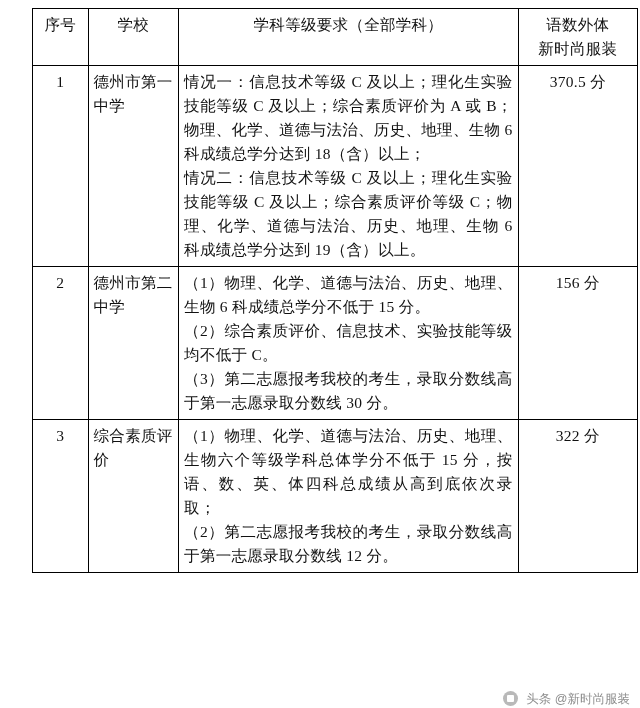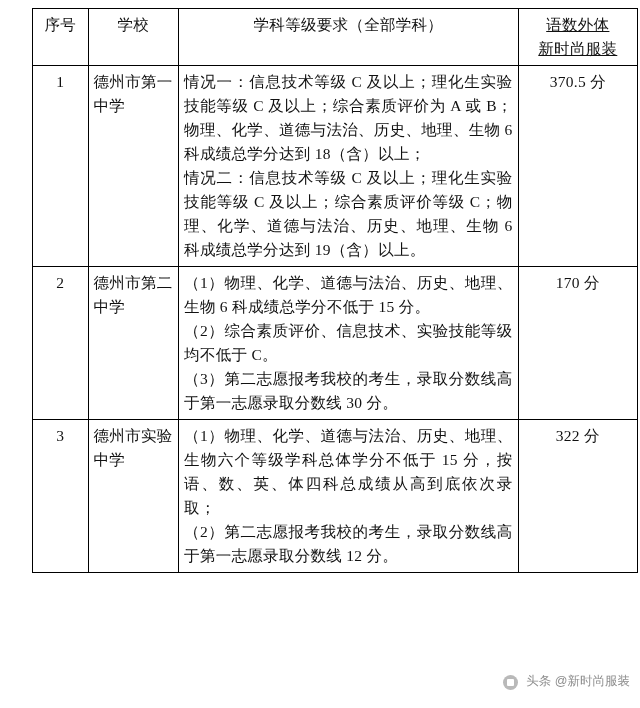--- a/index.html
+++ b/index.html
@@ -70,28 +70,27 @@
     margin: 0;
     text-indent: 0;
   }
   td.cell-score {
     text-align: center;
     vertical-align: middle;
     font-size: 16px;
   }
   .header-line2 {
     display: block;
-    text-decoration: underline;
   }
   .watermark {
     position: absolute;
     right: 10px;
-    bottom: 18px;
+    bottom: 0;
     display: flex;
-    align-items: flex-end;
+    align-items: flex-start;
     gap: 8px;
     font-family: "Liberation Sans", sans-serif;
     font-size: 12.5px;
     color: #8d8d8d;
   }
   .watermark .wm-icon {
     width: 15px;
     height: 15px;
     border-radius: 50%;
     background: #b9b9b9;
@@ -143,25 +142,25 @@
         <td class="cell-score">370.5 分</td>
       </tr>
       <tr>
         <td class="cell-index">2</td>
         <td class="cell-school">德州市第二中学</td>
         <td class="cell-req">
           <p>（1）物理、化学、道德与法治、历史、地理、生物 6 科成绩总学分不低于 15 分。</p>
           <p>（2）综合素质评价、信息技术、实验技能等级均不低于 C。</p>
           <p>（3）第二志愿报考我校的考生，录取分数线高于第一志愿录取分数线 30 分。</p>
         </td>
-        <td class="cell-score">170 分</td>
+        <td class="cell-score">156 分</td>
       </tr>
       <tr>
         <td class="cell-index">3</td>
-        <td class="cell-school">德州市实验中学</td>
+        <td class="cell-school">综合素质评价</td>
         <td class="cell-req">
           <p>（1）物理、化学、道德与法治、历史、地理、生物六个等级学科总体学分不低于 15 分，按语、数、英、体四科总成绩从高到底依次录取；</p>
           <p>（2）第二志愿报考我校的考生，录取分数线高于第一志愿录取分数线 12 分。</p>
         </td>
         <td class="cell-score">322 分</td>
       </tr>
     </tbody>
   </table>
 
   <div class="watermark">

